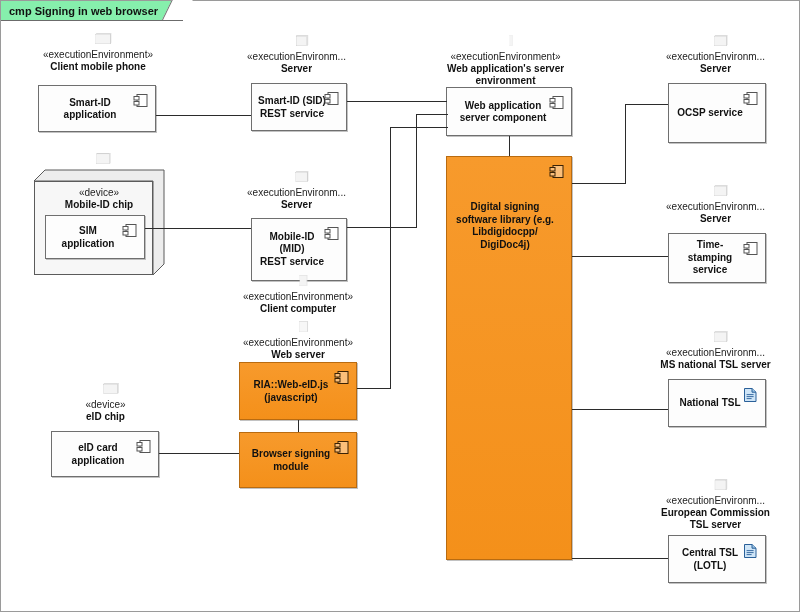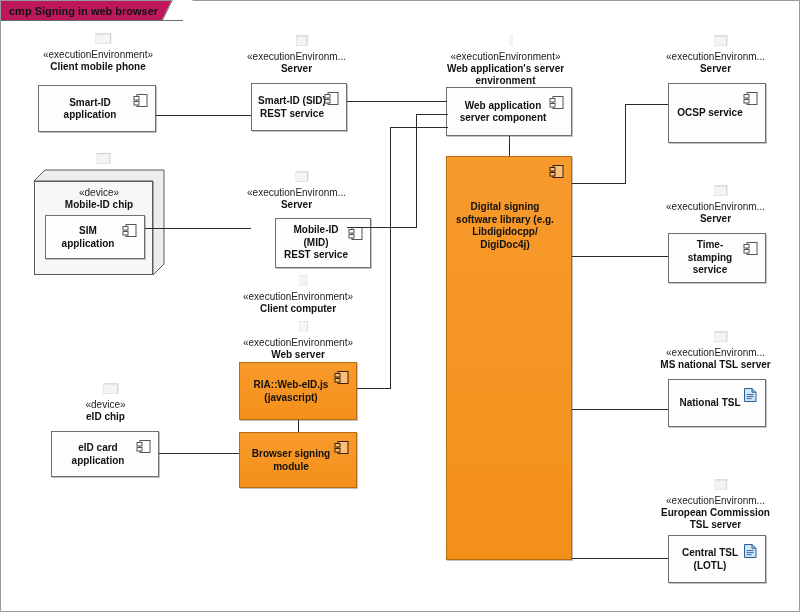--- a/index.html
+++ b/index.html
@@ -9,21 +9,21 @@
     font-family:"Liberation Sans", sans-serif;
     overflow:hidden;
   }
   #canvas{position:relative;width:800px;height:612px;box-sizing:border-box;border:1px solid #9a9a9a;background:#fff;}
 
   
   .frame-tab{
     position:absolute;left:0;top:0;height:19px;
     padding:0 24px 0 8px;
     border-right:1px solid #6b6b6b;border-bottom:1px solid #6b6b6b;
-    background:#be185d;display:flex;align-items:center;
+    background:#86efac;display:flex;align-items:center;
     font-size:11px;font-weight:bold;color:#111;white-space:nowrap;
     z-index:40;
   }
   .frame-tab .cut{
     position:absolute;right:-1px;top:-1px;width:20px;height:20px;
     background:#fff;
     border-left:1px solid #6b6b6b;
     transform:skewX(-26deg);transform-origin:bottom left;
     border-bottom:none;border-right:none;
   }
@@ -173,21 +173,21 @@
 
   <div class="node" style="left:240px;top:170px;width:122px;height:108px;">
     <svg class="lid" width="122" height="108" viewBox="0 0 122 108">
       <polygon points="0,11 11,0 121,0 121,97 110,108 110,11" fill="#e9e9e9" stroke="#5b5b5b" stroke-width="1"></polygon>
       <rect x="0.5" y="11.5" width="110" height="96" fill="#f4f4f4" stroke="#5b5b5b" stroke-width="1"></rect>
     </svg>
     <div class="title" style="right:11px;">
       <div class="stereo">«executionEnvironm...</div>
       <div class="name">Server</div>
     </div>
-    <div class="comp" style="left:10px;top:47px;width:96px;height:50px;margin-left:24px;">
+    <div class="comp" style="left:10px;top:47px;width:96px;height:63px;">
       <div class="clabel">Mobile-ID (MID)<br>REST service</div>
       <span class="cicon">
         <svg width="16" height="15" viewBox="0 0 16 15">
             <rect x="4" y="1.5" width="10" height="12" fill="#fff" stroke="#555"></rect>
             <rect x="1" y="3.5" width="5" height="3.5" fill="#fff" stroke="#555"></rect>
             <rect x="1" y="8.5" width="5" height="3.5" fill="#fff" stroke="#555"></rect>
           </svg>
       </span>
     </div>
   </div>

